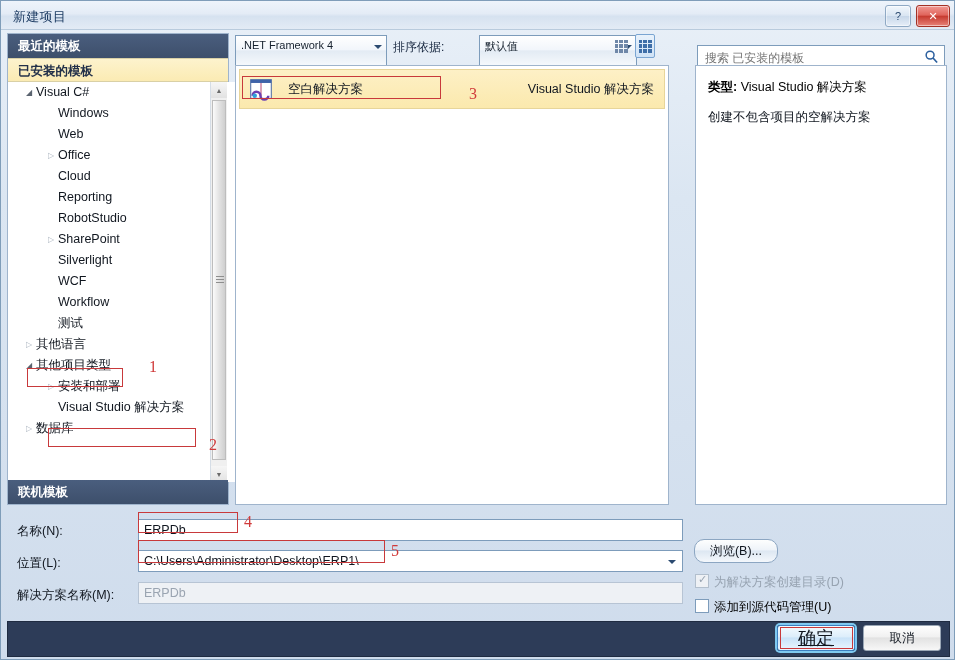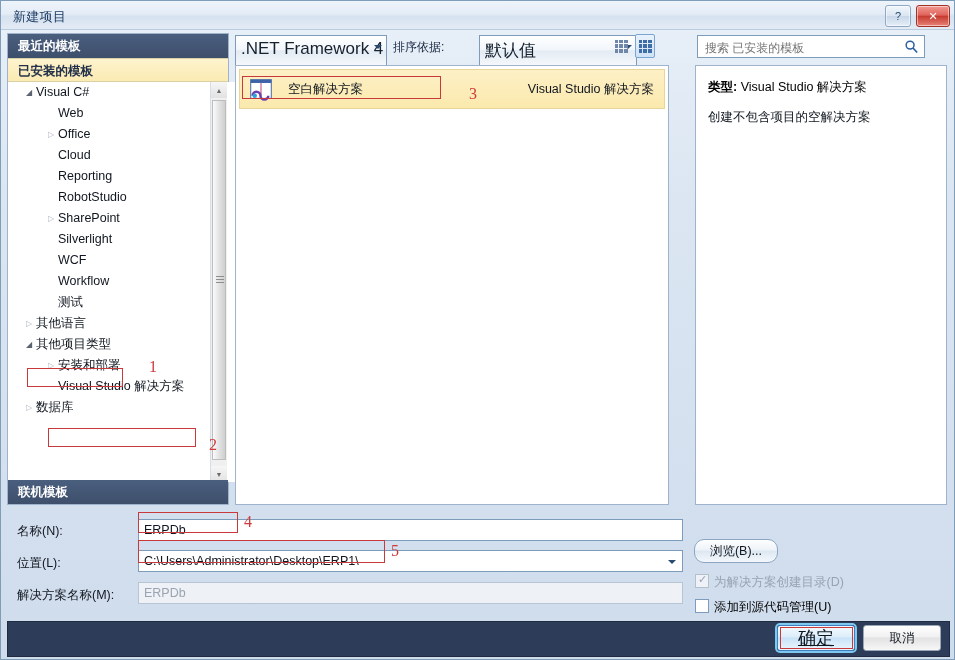--- a/index.html
+++ b/index.html
@@ -65,21 +65,21 @@
     position: absolute;
     left: 234px; top: 33px;
     width: 712px; height: 26px;
   }
   .combo {
     position: absolute;
     box-sizing: border-box;
     height: 32px;
     border: 1px solid #7d9cbb;
     background: linear-gradient(180deg, #ffffff 0%, #f2f6fb 45%, #e3ebf4 50%, #f6f9fc 100%);
-    font-size: 17px;
+    font-size: 11px;
     color: #16212e;
     padding: 3px 20px 0 5px;
     white-space: nowrap;
     overflow: hidden;
   }
   .combo .arrow {
     position: absolute;
     right: 4px; top: 9px;
     width: 0; height: 0;
     border-left: 4px solid transparent;
@@ -109,22 +109,22 @@
     display: grid;
     grid-template-columns: repeat(3, 1fr);
     grid-template-rows: repeat(3, 1fr);
     gap: 1px;
   }
   .grid-ico i { background: #6f87a8; display:block; }
   #view-small .grid-ico i { background: #3e6ea8; }
 
   .searchbox {
     position: absolute;
-    left: 462px; top: 1px;
-    width: 228px; height: 23px;
+    left: 462px; top: 11px;
+    width: 248px; height: 23px;
     box-sizing: border-box;
     border: 1px solid #7d9cbb;
     background: #fff;
   }
   .searchbox input {
     border: 0; outline: none;
     width: 210px; height: 19px;
     margin: 1px 0 0 5px;
     font-family: inherit;
     font-size: 12px;
@@ -434,20 +434,21 @@
         <line x1="9.6" y1="9.6" x2="14" y2="14.4" stroke="#2b5f9e" stroke-width="1.8"></line>
       </svg>
     </div>
   </div>
 
   <div class="sidebar">
     <div class="side-head dark">最近的模板</div>
     <div class="side-head sel">已安装的模板</div>
     <div class="tree" id="tree-container">
         <div class="tree-row lvl1"><span class="tw expanded">◢</span><span>Visual C#</span></div>
+        <div class="tree-row lvl2"><span class="tw empty">&nbsp;</span><span>Windows</span></div>
         <div class="tree-row lvl2"><span class="tw empty">&nbsp;</span><span>Web</span></div>
         <div class="tree-row lvl2"><span class="tw collapsed">▷</span><span>Office</span></div>
         <div class="tree-row lvl2"><span class="tw empty">&nbsp;</span><span>Cloud</span></div>
         <div class="tree-row lvl2"><span class="tw empty">&nbsp;</span><span>Reporting</span></div>
         <div class="tree-row lvl2"><span class="tw empty">&nbsp;</span><span>RobotStudio</span></div>
         <div class="tree-row lvl2"><span class="tw collapsed">▷</span><span>SharePoint</span></div>
         <div class="tree-row lvl2"><span class="tw empty">&nbsp;</span><span>Silverlight</span></div>
         <div class="tree-row lvl2"><span class="tw empty">&nbsp;</span><span>WCF</span></div>
         <div class="tree-row lvl2"><span class="tw empty">&nbsp;</span><span>Workflow</span></div>
         <div class="tree-row lvl2"><span class="tw empty">&nbsp;</span><span>测试</span></div>

